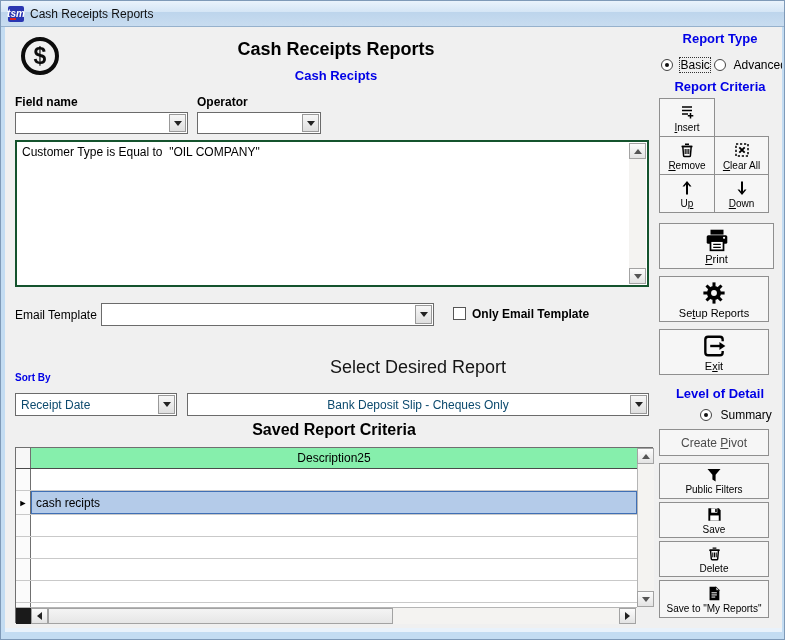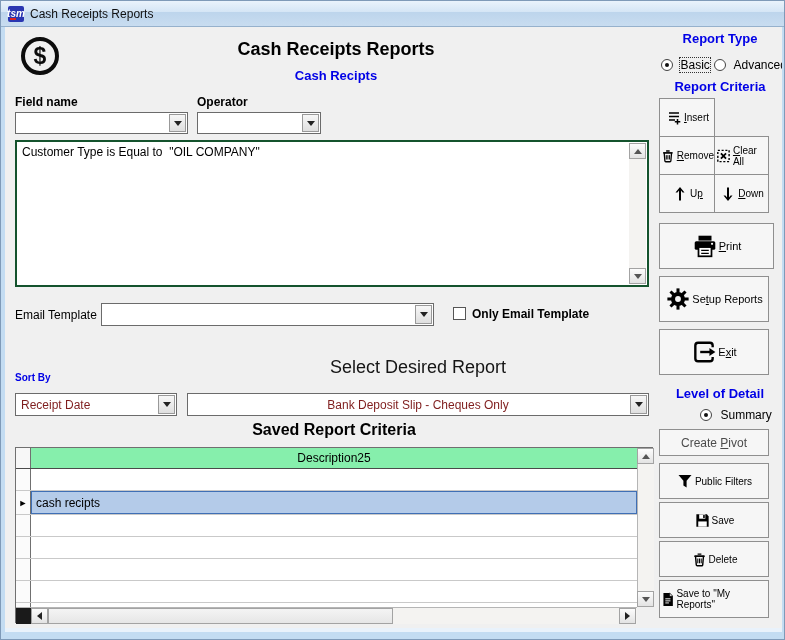--- a/index.html
+++ b/index.html
@@ -24,21 +24,21 @@
   .frame.inner{background:#e9f2fb;}
   
   .h-title{font-size:18px;font-weight:bold;color:#000;text-align:center;}
   .h-sub{font-size:13px;font-weight:bold;color:var(--label-blue,#0000e6);text-align:center;}
   .lbl-bold{font-size:12px;font-weight:bold;color:#000;}
   .lbl{font-size:12px;color:#000;}
   .lbl-blue{font-size:10px;font-weight:bold;color:var(--label-blue,#0000e6);}
   .big-head{font-size:18px;color:#151515;text-align:center;}
   .saved-head{font-size:16px;font-weight:bold;color:#000;text-align:center;}
   
-  .combo{position:absolute;background:#fff;border:1px solid #6b6b6b;font-size:12px;color:#7f1d1d;}
+  .combo{position:absolute;background:#fff;border:1px solid #6b6b6b;font-size:12px;color:#0c4a6e;}
   .combo .val{position:absolute;left:5px;right:22px;top:0;bottom:0;display:flex;align-items:center;overflow:hidden;white-space:nowrap;}
   .combo.centered .val{justify-content:center;left:22px;}
   .combo .dbtn{position:absolute;right:1px;top:1px;bottom:1px;width:17px;
     background:linear-gradient(#f7f7f7,#dfdfdf);border:1px solid #999;
     display:flex;align-items:center;justify-content:center;}
   .tri-down{width:0;height:0;border:4px solid transparent;border-top:5px solid #222;margin-top:4px;}
   .tri-up{width:0;height:0;border:4px solid transparent;border-bottom:5px solid #222;margin-bottom:4px;}
   .tri-left{width:0;height:0;border:4px solid transparent;border-right:5px solid #222;margin-right:4px;}
   .tri-right{width:0;height:0;border:4px solid transparent;border-left:5px solid #222;margin-left:4px;}
   
@@ -49,21 +49,21 @@
     border:1px solid #a3a3a3;display:flex;align-items:center;justify-content:center;}
   .sbtn .tri-down{border-top-color:#555;border-width:4px;border-top-width:5px;margin-top:4px;}
   .sbtn .tri-up{border-bottom-color:#555;margin-bottom:4px;}
   
   .checkbox{position:absolute;width:13px;height:13px;background:#fff;border:1px solid #555;}
   .radio{display:inline-block;width:12px;height:12px;border-radius:50%;border:1px solid #444;background:#fff;position:relative;vertical-align:-2px;}
   .radio.checked::after{content:"";position:absolute;left:3px;top:3px;width:4px;height:4px;border-radius:50%;background:#111;}
   .focus-dotted{outline:1px dotted #333;}
   
   .tool-btn{position:absolute;background:#f6f6f6;border:1px solid #8f8f8f;display:flex;
-    flex-direction:row;align-items:center;justify-content:center;gap:1px;font-size:10px;color:#000;cursor:default;}
+    flex-direction:column;align-items:center;justify-content:center;gap:1px;font-size:10px;color:#000;cursor:default;}
   .tool-btn svg{display:block;}
   .acc{text-decoration:underline;}
   .pivot-btn{font-size:12px;color:#4b4b4b;flex-direction:row;}
   
   .grid{position:absolute;background:#fff;border:1px solid #707070;}
   .grid-header{position:absolute;left:0;top:0;height:21px;display:flex;border-bottom:1px solid #4a4a4a;background:#86efac;}
   .sel-col{width:15px;border-right:1px solid #707070;background:#f7f7f7;}
   .hdr-cell{flex:1;display:flex;align-items:center;justify-content:center;font-size:12px;color:#000;}
   .grid-body{position:absolute;left:0;overflow:hidden;background:#fff;}
   .grid-row{display:flex;height:22px;border-bottom:1px solid #c9c9c9;background:#fff;}

